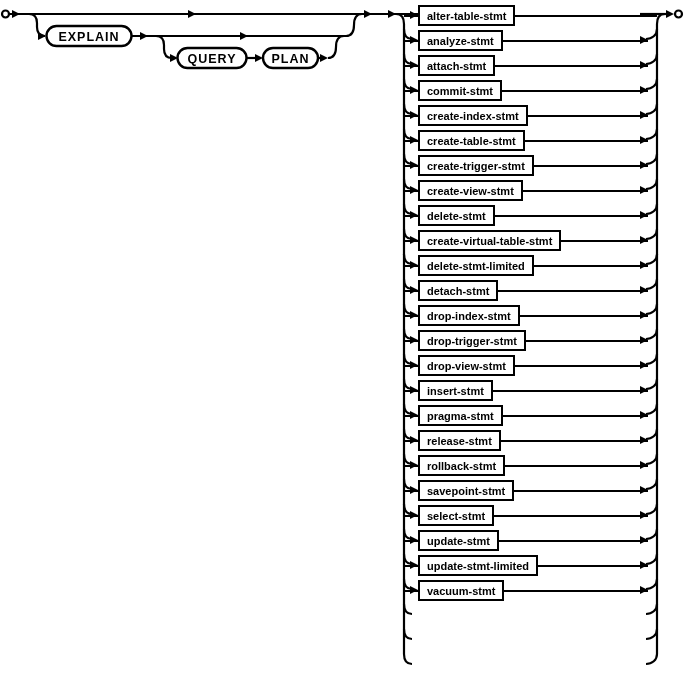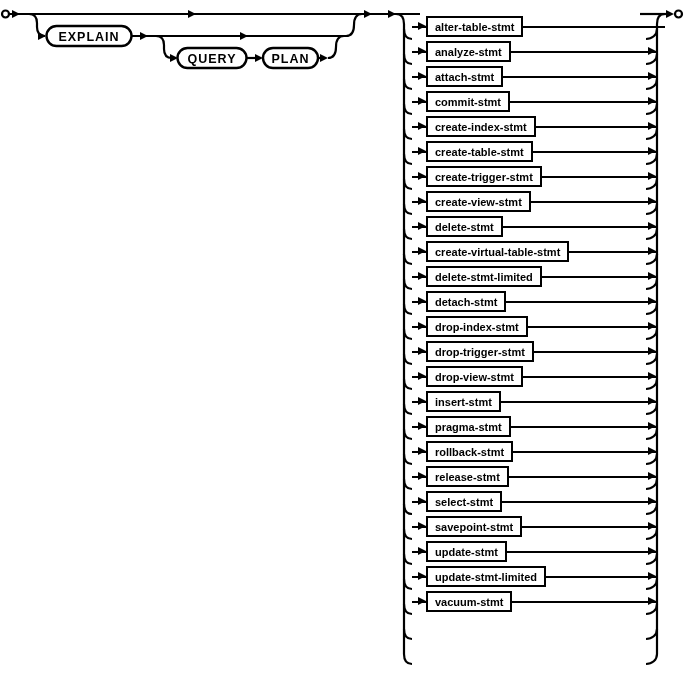--- a/index.html
+++ b/index.html
@@ -2,21 +2,21 @@
 <html><head>
 <meta charset="utf-8">
 <style>
   html,body{margin:0;padding:0;}
   body{
     width:688px;height:676px;position:relative;background:#ffffff;
     font-family:"Liberation Sans",sans-serif;overflow:hidden;
   }
   #wires{position:absolute;left:0;top:0;}
   #alts{
-    position:absolute;left:404px;top:14px;width:253px;margin-left:8px;
+    position:absolute;left:404px;top:3px;width:253px;
   }
   .alt-row{
     display:flex;align-items:center;height:25px;
   }
   .lead{
     width:14px;height:0;border-top:2px solid #000;position:relative;flex:none;
   }
   .lead::after,.connector::after{
     content:"";position:absolute;right:0;top:-5.5px;width:0;height:0;
     border-top:4.5px solid transparent;border-bottom:4.5px solid transparent;
@@ -252,44 +252,44 @@
 
   <div class="alt-row">
     <span class="lead"></span>
     <span class="box">pragma-stmt</span>
     <span class="connector"></span>
   </div>
 
 
   <div class="alt-row">
     <span class="lead"></span>
+    <span class="box">release-stmt</span>
+    <span class="connector"></span>
+  </div>
+
+  <div class="alt-row">
+    <span class="lead"></span>
     <span class="box">rollback-stmt</span>
     <span class="connector"></span>
   </div>
 
   <div class="alt-row">
     <span class="lead"></span>
-    <span class="box">release-stmt</span>
+    <span class="box">savepoint-stmt</span>
     <span class="connector"></span>
   </div>
 
   <div class="alt-row">
     <span class="lead"></span>
     <span class="box">select-stmt</span>
     <span class="connector"></span>
   </div>
 
   <div class="alt-row">
     <span class="lead"></span>
-    <span class="box">savepoint-stmt</span>
-    <span class="connector"></span>
-  </div>
-
-  <div class="alt-row">
-    <span class="lead"></span>
     <span class="box">update-stmt</span>
     <span class="connector"></span>
   </div>
 
   <div class="alt-row">
     <span class="lead"></span>
     <span class="box">update-stmt-limited</span>
     <span class="connector"></span>
   </div>
 

